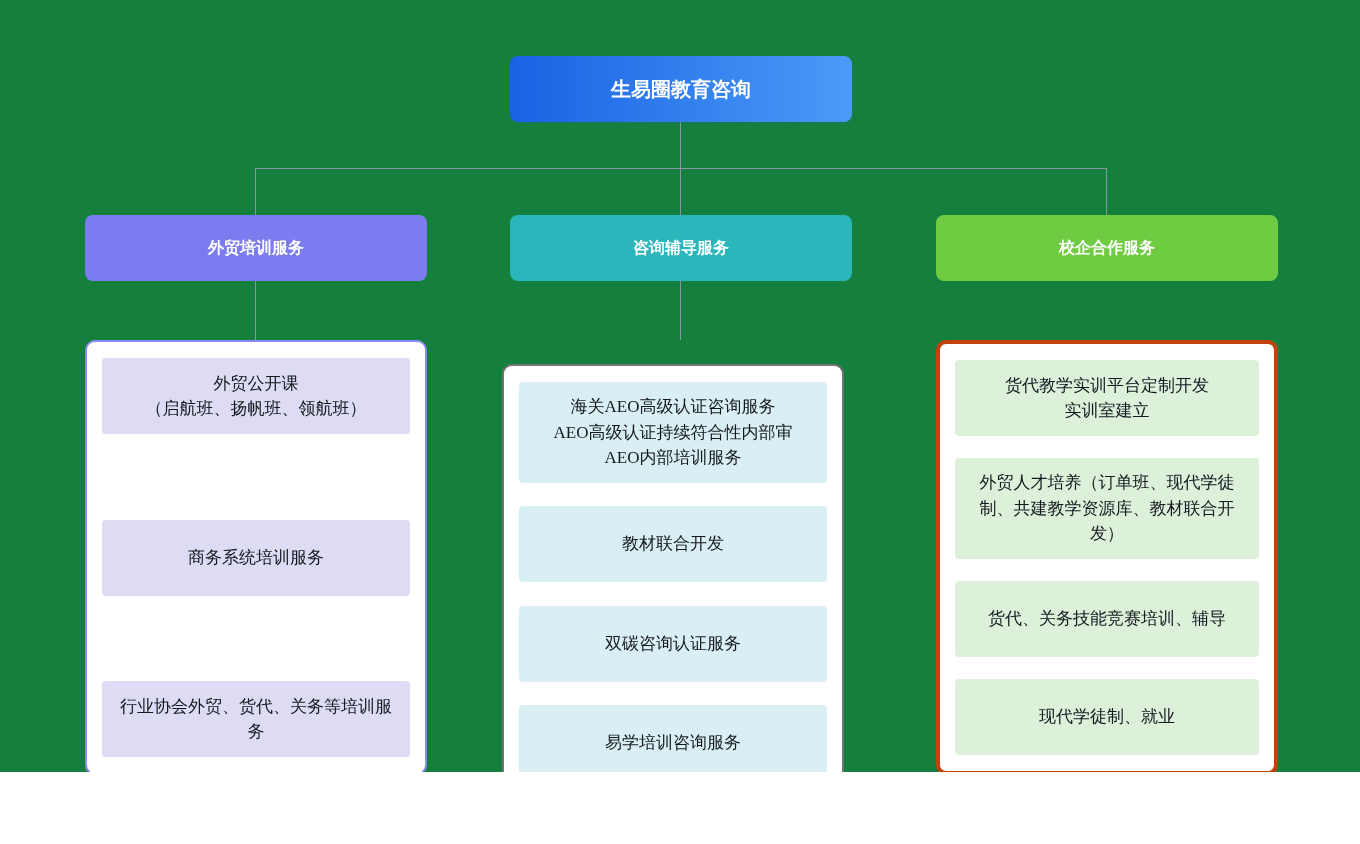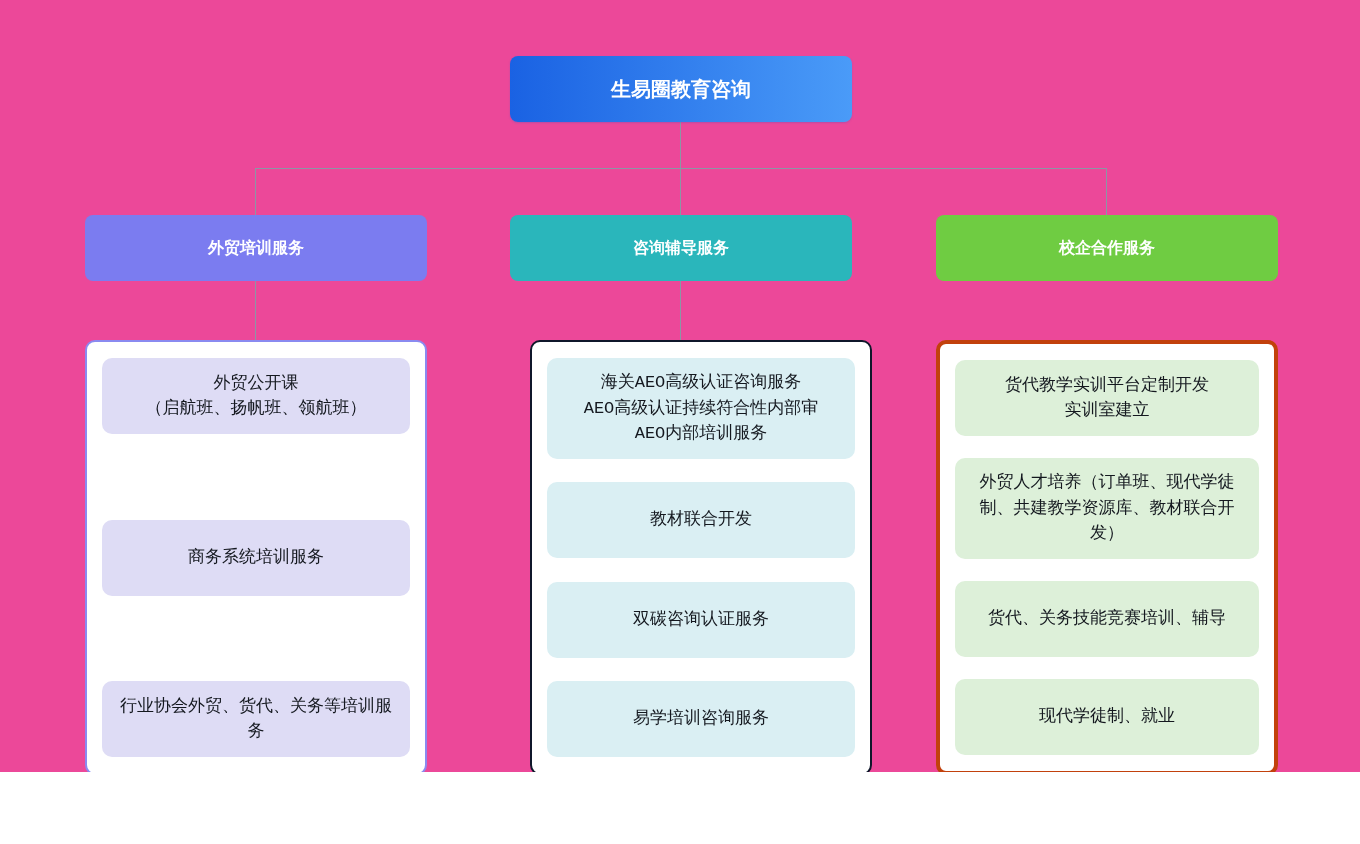--- a/index.html
+++ b/index.html
@@ -1,21 +1,21 @@
 <!DOCTYPE html>
 <html><head>
 <meta charset="utf-8">
 <style>
   html,body { margin:0; padding:0; background:#ffffff; }
   .canvas {
     position:relative;
     width:1360px;
     height:772px;
-    background:#ec4899;
-    font-family:Liberation Mono, monospace;
+    background:#15803d;
+    font-family:Liberation Serif, serif;
     overflow:hidden;
   }
   
   .node, .header {
     position:absolute;
     width:342px;
     display:flex;
     align-items:center;
     justify-content:center;
     text-align:center;
@@ -43,25 +43,25 @@
     height:435px;
     background:#ffffff;
     border-radius:10px;
     box-sizing:border-box;
     display:flex;
     flex-direction:column;
     justify-content:space-between;
     padding:16px 15px;
   }
   .c0 { left:85px;  border:2px solid #8a8af0; }
-  .c1 { left:530px; border:2px solid #0f172a; }
+  .c1 { left:502px; border:2px solid #737373;margin-top:24px; }
   .c2 { left:936px; border:4px solid #c2410c; }
 
   .item {
-    border-radius:10px;
+    border-radius:4px;
     min-height:76px;
     display:flex;
     align-items:center;
     justify-content:center;
     text-align:center;
     padding:12px 10px;
     box-sizing:border-box;
     font-size:17px;
     color:#14181f;
     line-height:1.5;

